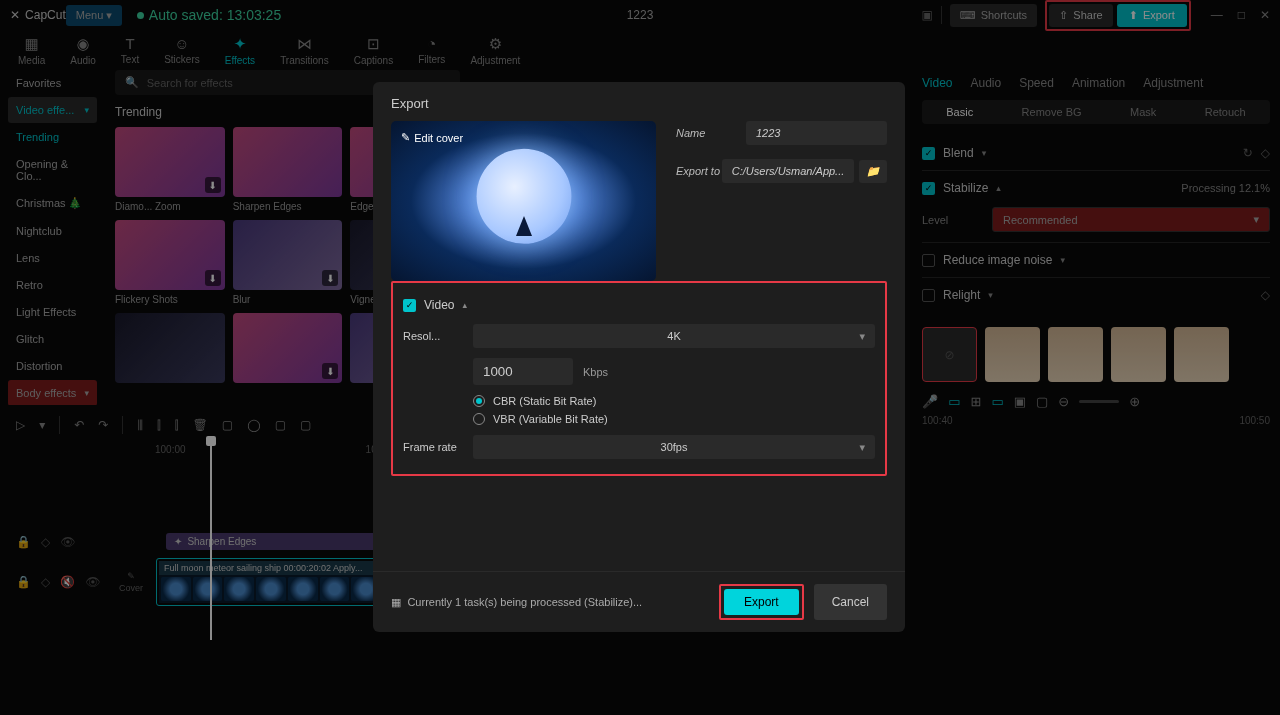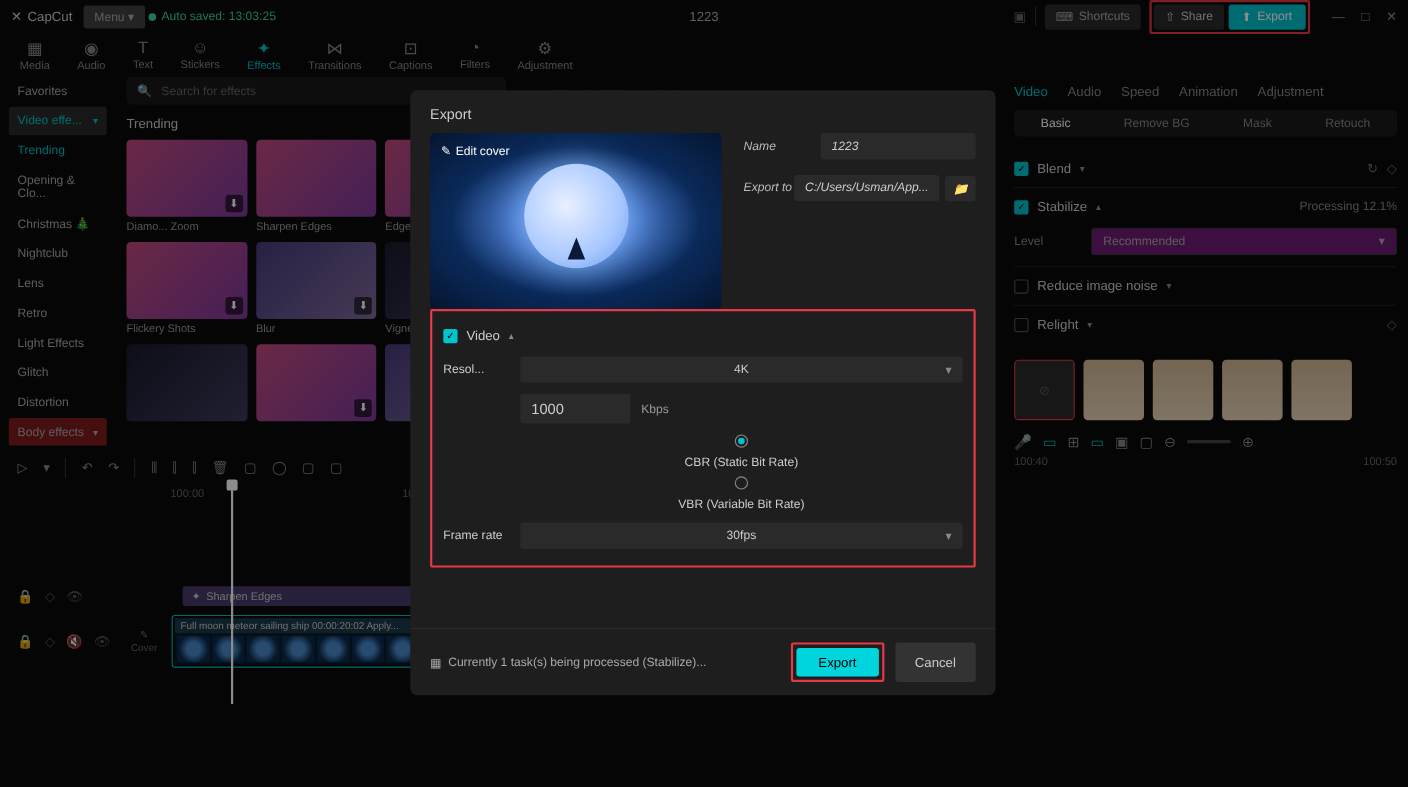--- a/index.html
+++ b/index.html
@@ -1,22 +1,22 @@
 <!DOCTYPE html>
 <html><head>
 <meta charset="utf-8">
 <style>
 * { margin: 0; padding: 0; box-sizing: border-box; font-family: -apple-system, BlinkMacSystemFont, 'Segoe UI', Arial, sans-serif; }
 body { background: #0a0a0a; color: #ccc; width: 1280px; height: 715px; overflow: hidden; position: relative; font-size: 12px; }
 
 
 .topbar { height: 30px; display: flex; align-items: center; padding: 0 10px; background: #0a0a0a; }
 .logo { display: flex; align-items: center; gap: 5px; color: #ccc; font-weight: 500; }
-.menu-btn { background: #404040; border: none; color: #aaa; padding: 4px 10px; margin-left: 10px; border-radius: 3px; cursor: pointer; font-size: 11px; }
-.auto-saved { margin-left: 3px; color: #3dd4a0; font-size: 11px; display: flex; align-items: center; gap: 5px; text-align: center; }
+.menu-btn { background: #0c4a6e; border: none; color: #aaa; padding: 4px 10px; border-radius: 3px; cursor: pointer; font-size: 11px; }
+.auto-saved { margin-left: 15px; color: #3dd4a0; font-size: 14px; display: flex; align-items: center; gap: 5px; text-align: center; }
 .auto-saved-dot { width: 7px; height: 7px; border-radius: 50%; background: #3dd4a0; }
 .title-center { position: absolute; left: 50%; transform: translateX(-50%); color: #aaa; font-size: 12px; }
 .topbar-right { margin-left: auto; display: flex; align-items: center; gap: 8px; }
 .top-icon { color: #666; cursor: pointer; }
 .shortcuts-btn { background: #2a2a2a; border: none; color: #aaa; padding: 5px 10px; border-radius: 3px; cursor: pointer; font-size: 11px; display: flex; align-items: center; gap: 5px; }
 .share-export-box { border: 2px solid #e63946; padding: 2px; display: flex; gap: 4px; border-radius: 2px; }
 .share-btn { background: #2a2a2a; border: none; color: #ccc; padding: 5px 10px; border-radius: 3px; cursor: pointer; font-size: 11px; display: flex; align-items: center; gap: 5px; }
 .export-btn-top { background: #00c4cc; border: none; color: #fff; padding: 5px 12px; border-radius: 3px; cursor: pointer; font-size: 11px; display: flex; align-items: center; gap: 5px; }
 .window-controls { display: flex; gap: 15px; margin-left: 12px; color: #888; }
 .window-controls span { cursor: pointer; }
@@ -62,21 +62,21 @@
 .right-subtabs { display: flex; justify-content: space-around; background: #1a1a1a; border-radius: 4px; padding: 6px 0; font-size: 11px; margin-bottom: 12px; }
 .right-subtab { color: #888; cursor: pointer; padding: 0 10px; }
 .right-subtab.active { color: #fff; }
 .right-section { padding: 10px 0; border-bottom: 1px solid #252525; }
 .right-section-header { display: flex; align-items: center; gap: 8px; color: #ccc; font-size: 12px; }
 .checkbox-teal { width: 13px; height: 13px; background: #00c4cc; border-radius: 2px; display: flex; align-items: center; justify-content: center; color: #000; font-size: 9px; }
 .checkbox-empty { width: 13px; height: 13px; border: 1px solid #555; border-radius: 2px; }
 .processing-text { margin-left: auto; color: #888; font-size: 11px; }
 .level-row { display: flex; align-items: center; padding: 12px 0 0; gap: 10px; }
 .level-label { color: #888; font-size: 11px; width: 60px; }
-.level-select { flex: 1; background: #701a75; border: 1px solid #333; border-radius: 3px; padding: 5px 10px; color: #aaa; font-size: 11px; display: flex; justify-content: space-between; align-items: center; }
+.level-select { flex: 1; background: #7f1d1d; border: 1px solid #333; border-radius: 3px; padding: 5px 10px; color: #aaa; font-size: 11px; display: flex; justify-content: space-between; align-items: center; }
 .orbit-icons { margin-left: auto; display: flex; gap: 8px; color: #666; }
 .face-thumbs { display: flex; gap: 8px; margin-top: 8px; }
 .face-thumb { width: 55px; height: 55px; background: #2a2a2a; border-radius: 4px; display: flex; align-items: center; justify-content: center; color: #555; }
 .face-thumb.empty { border: 1px solid #e63946; }
 .face-thumb.img { background: linear-gradient(180deg, #d4b896, #e8d4b8); }
 .timeline-controls { display: flex; gap: 10px; margin-top: 12px; color: #888; align-items: center; }
 .tc-icon { cursor: pointer; font-size: 13px; }
 .tc-teal { color: #00c4cc; }
 .timeline-ruler-right { display: flex; justify-content: space-between; color: #666; font-size: 10px; margin-top: 6px; }
 
@@ -118,21 +118,21 @@
 .section-header { display: flex; align-items: center; gap: 8px; color: #ccc; font-size: 12px; font-weight: 500; margin-bottom: 12px; }
 .section-chevron { color: #888; font-size: 9px; }
 .vrow { display: flex; align-items: center; margin-bottom: 10px; font-size: 11px; }
 .vrow-label { width: 70px; color: #ccc; }
 .vrow-select { flex: 1; background: #2a2a2a; border-radius: 3px; padding: 6px 10px; color: #ccc; text-align: center; position: relative; cursor: pointer; }
 .vrow-select::after { content: '▾'; position: absolute; right: 10px; color: #888; }
 .info-icon { color: #666; margin-left: 5px; margin-right: 8px; font-size: 12px; }
 .bitrate-input { background: #2a2a2a; border: none; border-radius: 3px; padding: 6px 10px; color: #ccc; width: 100px; }
 .bitrate-unit { color: #999; margin-left: 10px; }
 .radio-row { margin-left: 70px; display: flex; flex-direction: column; gap: 6px; margin-bottom: 10px; }
-.radio-item { display: flex; align-items: center; gap: 8px; color: #ccc; font-size: 11px; flex-direction: column; }
+.radio-item { display: flex; align-items: center; gap: 8px; color: #ccc; font-size: 11px; }
 .radio-dot { width: 12px; height: 12px; border-radius: 50%; border: 1px solid #888; display: flex; align-items: center; justify-content: center; }
 .radio-dot.checked::after { content: ''; width: 6px; height: 6px; border-radius: 50%; background: #00c4cc; }
 
 .modal-footer { display: flex; align-items: center; padding: 12px 18px; border-top: 1px solid #2a2a2a; }
 .processing-status { color: #aaa; font-size: 11px; display: flex; align-items: center; gap: 6px; }
 .footer-btns { margin-left: auto; display: flex; gap: 10px; }
 .export-action-box { border: 2px solid #e63946; padding: 3px; border-radius: 2px; }
 .export-action { background: #00d4dc; border: none; color: #000; padding: 6px 20px; border-radius: 3px; cursor: pointer; font-size: 12px; font-weight: 500; }
 .cancel-action { background: #333; border: none; color: #ccc; padding: 7px 18px; border-radius: 3px; cursor: pointer; font-size: 12px; }
 

